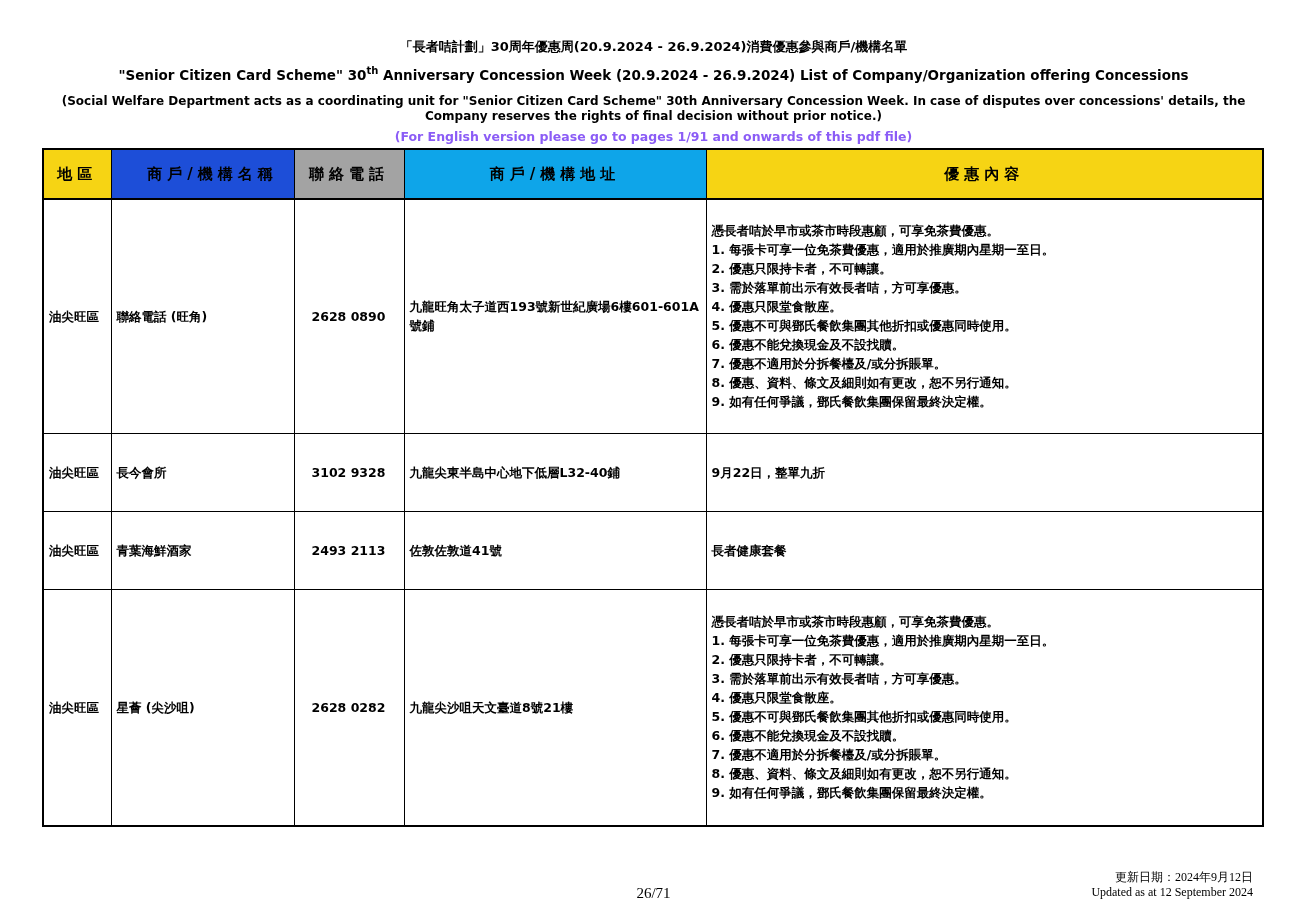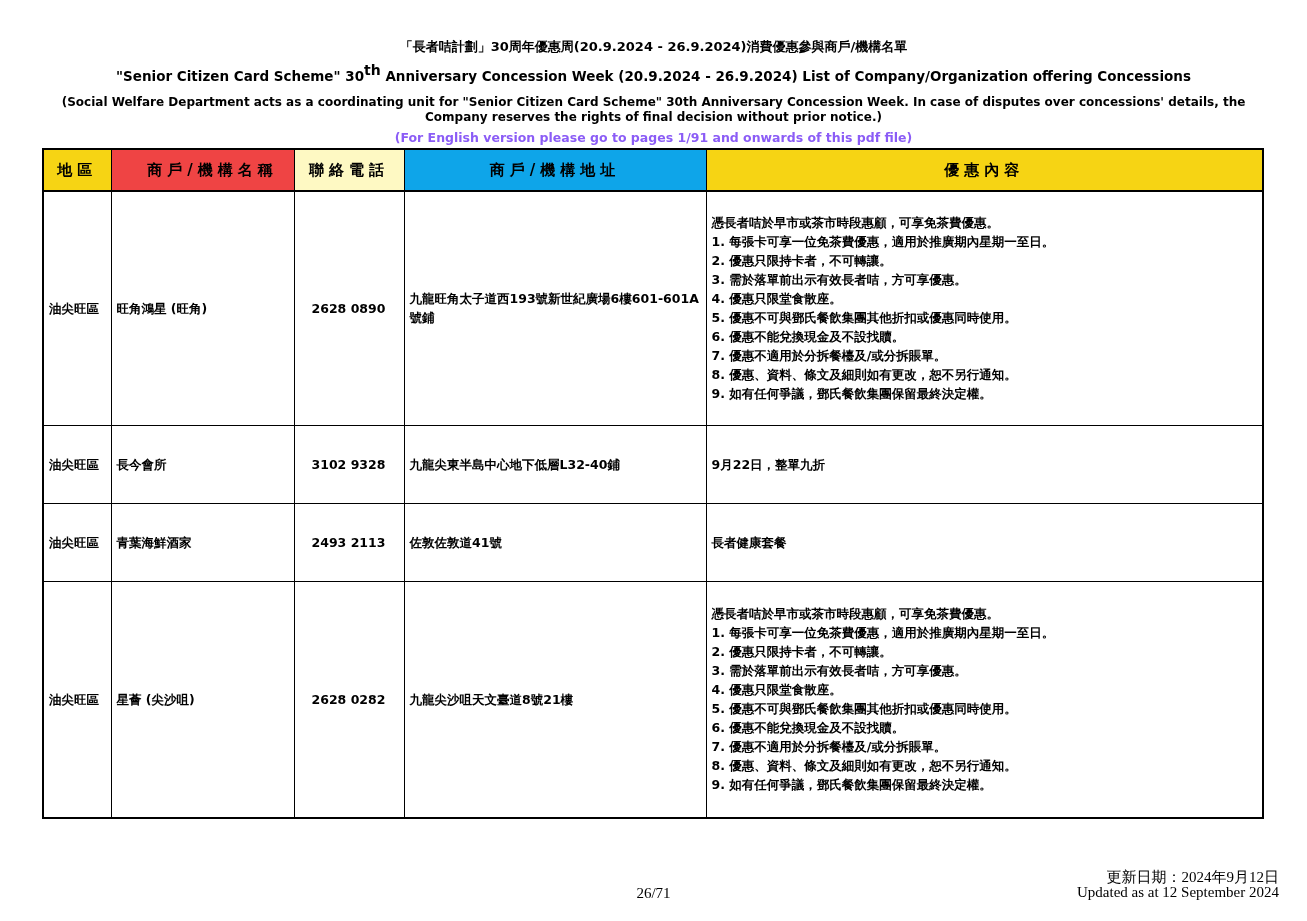--- a/index.html
+++ b/index.html
@@ -13,40 +13,40 @@
     overflow:hidden;
     margin:0 auto;
   }
   
   .titles {
     position:absolute; top:38px; left:0; right:0;
     text-align:center;
   }
   .title-zh { font-size:13px; font-weight:bold; line-height:17px; }
   .title-en { font-size:13.5px; font-weight:bold; line-height:17px; margin-top:7px; }
-  .title-en sup { font-size:14px; }
+  .title-en sup { font-size:10px; }
   .disclaimer-zh { font-size:12px; font-weight:bold; line-height:14px; margin-top:7px; }
   .disclaimer-en {
     font-size:12px; font-weight:bold; line-height:15px;
     width:1205px; margin:10px auto 0 auto;
   }
   .note-red { font-size:12.5px; font-weight:bold; margin-top:5px; }
   
   table.concessions {
     position:absolute; left:42px; top:148px;
     width:1220px;
     border-collapse:collapse;
     table-layout:fixed;
     border:2px solid #000;
   }
   table.concessions th, table.concessions td {
     border:1px solid #000;
   }
   table.concessions th {
-    height:42px;
+    height:50px;
     font-size:15px;
     font-weight:bold;
     letter-spacing:5px;
     text-align:center;
     vertical-align:middle;
     border-bottom:2px solid #000;
   }
   table.concessions td {
     font-size:12.5px;
     font-weight:bold;
@@ -62,24 +62,24 @@
   td.concession { white-space:pre-line; line-height:18.8px; padding-left:8px;margin-left:48px; }
   td.address { line-height:19px; }
   
   .page-number {
     position:absolute; left:0; right:0; bottom:19px;
     text-align:center;
     font-family:"Liberation Serif", serif;
     font-size:15px;
   }
   .updated {
-    position:absolute; right:28px; top:870px;
+    position:absolute; right:54px; top:870px;
     text-align:right;
     font-family:"Liberation Serif", serif;
-    font-size:15px;
+    font-size:12px;
     line-height:15px;
   }
 </style>
 </head>
 <body>
 
 <div class="page">
 
   <div class="titles">
     <div class="title-zh">「長者咭計劃」30周年優惠周(20.9.2024 - 26.9.2024)消費優惠參與商戶/機構名單</div>
@@ -92,30 +92,30 @@
     <colgroup>
       <col style="width:68px">
       <col style="width:183px">
       <col style="width:110px">
       <col style="width:302px">
       <col style="width:557px">
     </colgroup>
     <thead>
       <tr>
         <th style="background:#F6D414;">地區</th>
-        <th style="background:#ef4444;padding-left:20px;">商戶/機構名稱</th>
-        <th style="background:#fef9c3;">聯絡電話</th>
+        <th style="background:#1d4ed8;padding-left:20px;">商戶/機構名稱</th>
+        <th style="background:#a3a3a3;">聯絡電話</th>
         <th style="background:#0ea5e9;">商戶/機構地址</th>
         <th style="background:#F6D414;">優惠內容</th>
       </tr>
     </thead>
     <tbody>
       <tr class="row-tall-1">
         <td class="district">油尖旺區</td>
-        <td class="name">旺角鴻星 (旺角)</td>
+        <td class="name">聯絡電話 (旺角)</td>
         <td class="phone">2628 0890</td>
         <td class="address">九龍旺角太子道西193號新世紀廣場6樓601-601A號鋪</td>
         <td class="concession">憑長者咭於早市或茶市時段惠顧，可享免茶費優惠。
 1. 每張卡可享一位免茶費優惠，適用於推廣期內星期一至日。
 2. 優惠只限持卡者，不可轉讓。
 3. 需於落單前出示有效長者咭，方可享優惠。
 4. 優惠只限堂食散座。
 5. 優惠不可與鄧氏餐飲集團其他折扣或優惠同時使用。
 6. 優惠不能兌換現金及不設找贖。
 7. 優惠不適用於分拆餐檯及/或分拆賬單。

